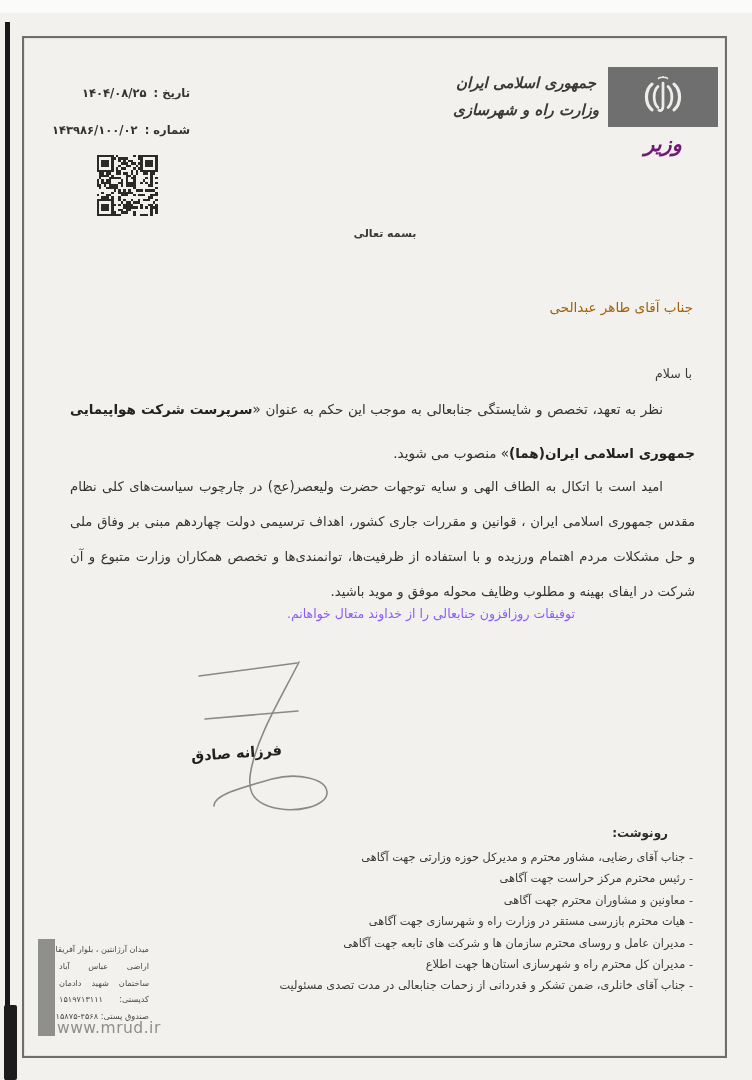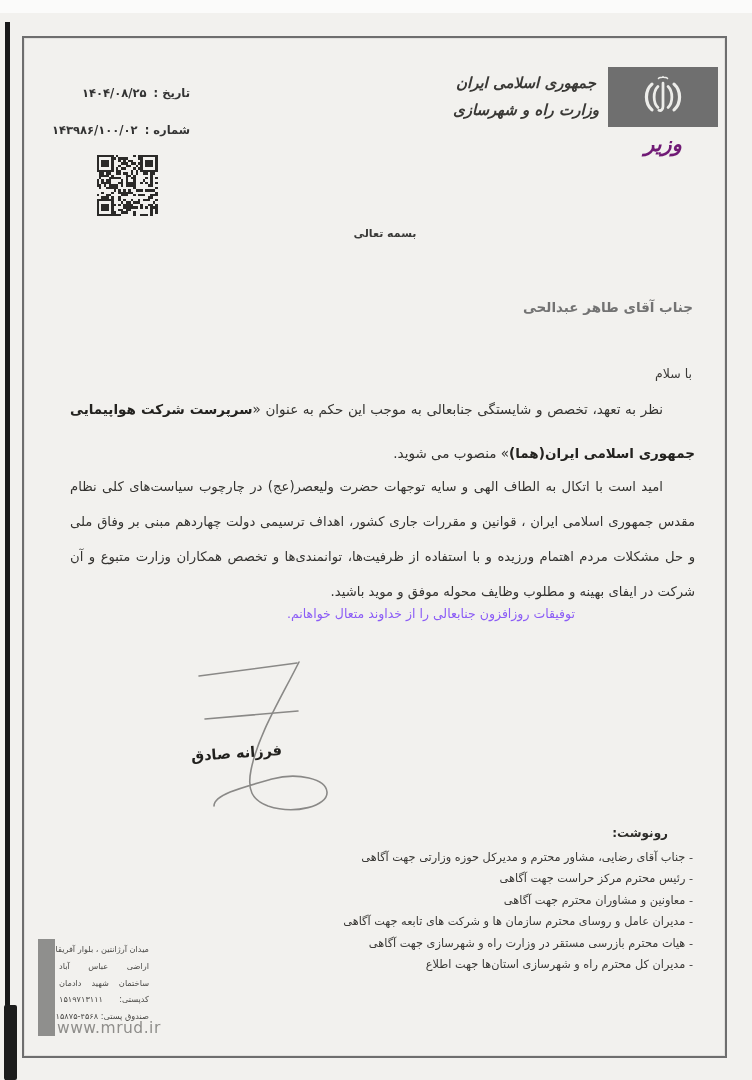--- a/index.html
+++ b/index.html
@@ -27,21 +27,21 @@
   
   .meta-line{left:58px;width:132px;direction:rtl;text-align:right;font-size:11.5px;font-weight:bold;color:#333;white-space:nowrap;}
   .meta-date{top:86px;}
   .meta-number{top:123px;}
   .meta-line .val{padding-right:3px;}
 
   .qr{left:95px;top:155px;width:64px;height:61px;}
 
   .bismillah{left:330px;top:227px;width:110px;text-align:center;font-size:11px;font-weight:bold;color:#3a3a38;}
 
-  .addressee{right:59px;top:299px;font-size:13.5px;font-weight:bold;color:#737373;}
+  .addressee{right:59px;top:299px;font-size:13.5px;font-weight:normal;color:#a16207;}
   .salutation{right:60px;top:366px;font-size:12.5px;color:#3b3a37;}
 
   .body-block{right:57px;left:70px;direction:rtl;text-align:justify;color:#343330;}
   .p1{top:387px;font-size:13.5px;line-height:44px;text-indent:32px;}
   .p1 b{color:#23221f;}
   .p2{top:469px;font-size:13.2px;line-height:35px;text-indent:32px;text-align-last:right;}
   .closing{top:606px;font-size:12.5px;padding-right:120px;color:#8b5cf6;}
 
   .sig-svg{left:150px;top:645px;width:200px;height:195px;}
   .signer{left:191px;top:745px;font-size:14.5px;font-weight:bold;color:#21201d;transform:rotate(-4deg);white-space:nowrap;}
@@ -419,23 +419,24 @@
     <path d="M55,74 L148,66"></path>
     <path d="M149,17 C130,55 108,90 101,125 C97,145 102,155 118,161 C145,170 178,161 177,147 C176,134 148,127 122,134 C90,143 64,150 64,161"></path>
   </svg>
   <div class="abs signer">فرزانه صادق</div>
 
   <div class="abs cc-title">رونوشت:</div>
   <div class="abs cc-list">
     <div>- جناب آقای رضایی، مشاور محترم و مدیرکل حوزه وزارتی جهت آگاهی</div>
     <div>- رئیس محترم مرکز حراست جهت آگاهی</div>
     <div>- معاونین و مشاوران محترم جهت آگاهی</div>
+    <div>- هیات محترم بازرسی مستقر در وزارت راه و شهرسازی جهت آگاهی</div>
     <div>- مدیران عامل و روسای محترم سازمان ها و شرکت های تابعه جهت آگاهی</div>
-    <div>- هیات محترم بازرسی مستقر در وزارت راه و شهرسازی جهت آگاهی</div>
     <div>- مدیران کل محترم راه و شهرسازی استان‌ها جهت اطلاع</div>
+    <div>- جناب آقای خانلری، ضمن تشکر و قدردانی از زحمات جنابعالی در مدت تصدی مسئولیت</div>
   </div>
 
   <div class="abs footer-bar" style="background: rgb(143, 143, 141);"></div>
   <div class="abs footer-text">
     <div>میدان آرژانتین ، بلوار آفریقا</div>
     <div>اراضی عباس آباد</div>
     <div>ساختمان شهید دادمان</div>
     <div>کدپستی: ۱۵۱۹۷۱۳۱۱۱</div>
     <div><span>صندوق پستی:</span> <span class="num">۱۵۸۷۵-۴۵۶۸</span></div>
   </div>

